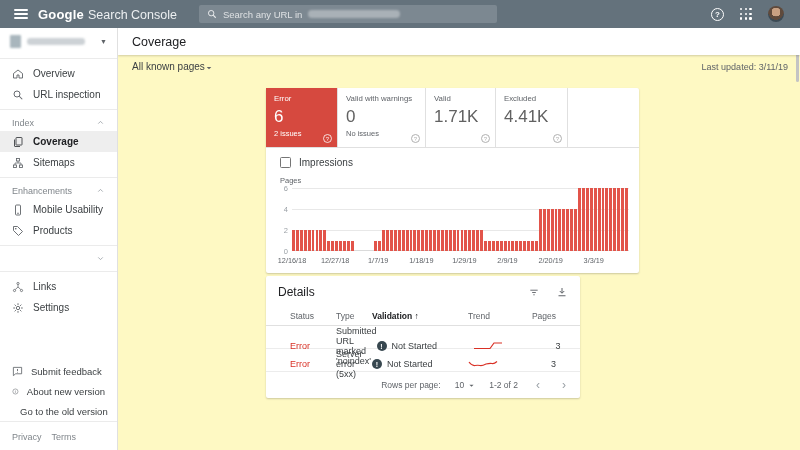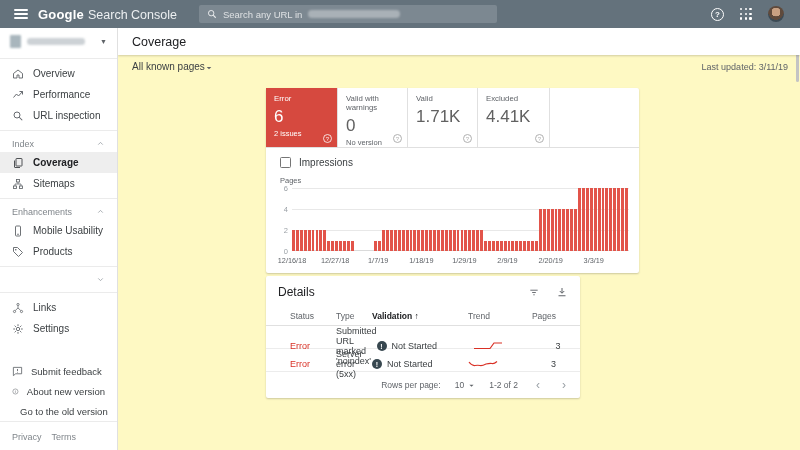--- a/index.html
+++ b/index.html
@@ -44,21 +44,21 @@
   .page-header { position:absolute; left:118px; top:28px; width:682px; height:27px; background:#fff; box-shadow:0 1px 2px rgba(0,0,0,.18); display:flex; align-items:center; padding-left:14px; z-index:10; }
   .page-title { font-size:12.5px; color:#202124; }
   .toolbar-filter { position:absolute; left:132px; top:61px; display:flex; align-items:flex-end; gap:0; font-size:10px; color:#3c4043; cursor:pointer; }
   .last-updated { position:absolute; right:12px; top:62px; font-size:9px; color:#5f6368; }
 
   
   .panel { position:absolute; background:#fff; border-radius:2px; box-shadow:0 1px 2px rgba(0,0,0,.2); }
   .summary-panel { left:266px; top:88px; width:373px; }
   .cards-row { display:flex; border-bottom:1px solid #e0e0e0; height:60px; }
   .card { position:relative; padding:7px 8px 4px; border-right:1px solid #e0e0e0; cursor:pointer; }
-  .card:nth-child(1){ width:72px; } .card:nth-child(2){ width:70px; } .card:nth-child(3){ width:70px; } .card:nth-child(4){ width:72px; border-right:1px solid #e0e0e0; }
+  .card:nth-child(1){ width:72px; } .card:nth-child(2){ width:88px; } .card:nth-child(3){ width:70px; } .card:nth-child(4){ width:72px; border-right:1px solid #e0e0e0; }
   .card-filler { flex:1; border-right:none !important; }
   .card .c-label { font-size:7.8px; color:#5f6368; line-height:1.15; }
   .card .c-value { font-size:17px; color:#616161; margin-top:3px; font-weight:normal; }
   .card .c-sub { font-size:7.5px; color:#5f6368; margin-top:2px; }
   .card .c-help { position:absolute; right:5px; bottom:4px; width:9px; height:9px; border:1px solid #b0b0b0; border-radius:50%; color:#b0b0b0; font-size:6px; display:flex; align-items:center; justify-content:center; }
   .card.error { background:#d6493f; }
   .card.error .c-label, .card.error .c-value, .card.error .c-sub { color:#fff; }
   .card.error .c-help { border-color:rgba(255,255,255,.8); color:rgba(255,255,255,.9); }
 
   .impressions-row { display:flex; align-items:center; gap:8px; padding:9px 14px 4px; }
@@ -144,27 +144,20 @@
     <div class="sb-divider"></div>
 
     <div class="sb-item">
       <svg width="12" height="12" viewBox="0 0 24 24">
           <path d="M3 11 L12 4 L21 11 V20 H14 V14 H10 V20 H3 Z" fill="none" stroke="#5f6368" stroke-width="1.8"></path>
         </svg>
       <span>Overview</span>
     </div>
     <div class="sb-item">
       <svg width="12" height="12" viewBox="0 0 24 24">
-          <polyline points="3,17 9,10 13,14 21,5" fill="none" stroke="#5f6368" stroke-width="1.9"></polyline>
-          <polyline points="15,5 21,5 21,11" fill="none" stroke="#5f6368" stroke-width="1.9"></polyline>
-        </svg>
-      <span>Performance</span>
-    </div>
-    <div class="sb-item">
-      <svg width="12" height="12" viewBox="0 0 24 24">
           <circle cx="10" cy="10" r="6" fill="none" stroke="#5f6368" stroke-width="1.9"></circle>
           <line x1="14.5" y1="14.5" x2="20.5" y2="20.5" stroke="#5f6368" stroke-width="2.1"></line>
         </svg>
       <span>URL inspection</span>
     </div>
 
     <div class="sb-divider"></div>
     <div class="sb-section">
       <span>Index</span>
       <svg class="chev" width="9" height="9" viewBox="0 0 24 24">
@@ -292,21 +285,21 @@
     <div class="cards-row">
       <div class="card error">
         <div class="c-label">Error</div>
         <div class="c-value">6</div>
         <div class="c-sub">2 issues</div>
         <div class="c-help">?</div>
       </div>
       <div class="card">
         <div class="c-label">Valid with warnings</div>
         <div class="c-value">0</div>
-        <div class="c-sub">No version</div>
+        <div class="c-sub">No issues</div>
         <div class="c-help">?</div>
       </div>
       <div class="card">
         <div class="c-label">Valid</div>
         <div class="c-value">1.71K</div>
         <div class="c-help">?</div>
       </div>
       <div class="card">
         <div class="c-label">Excluded</div>
         <div class="c-value">4.41K</div>

